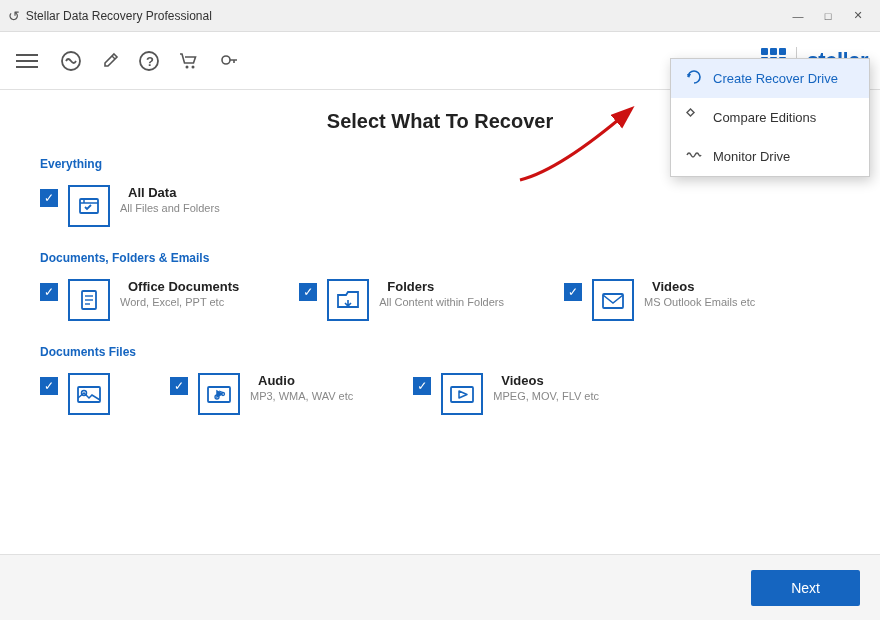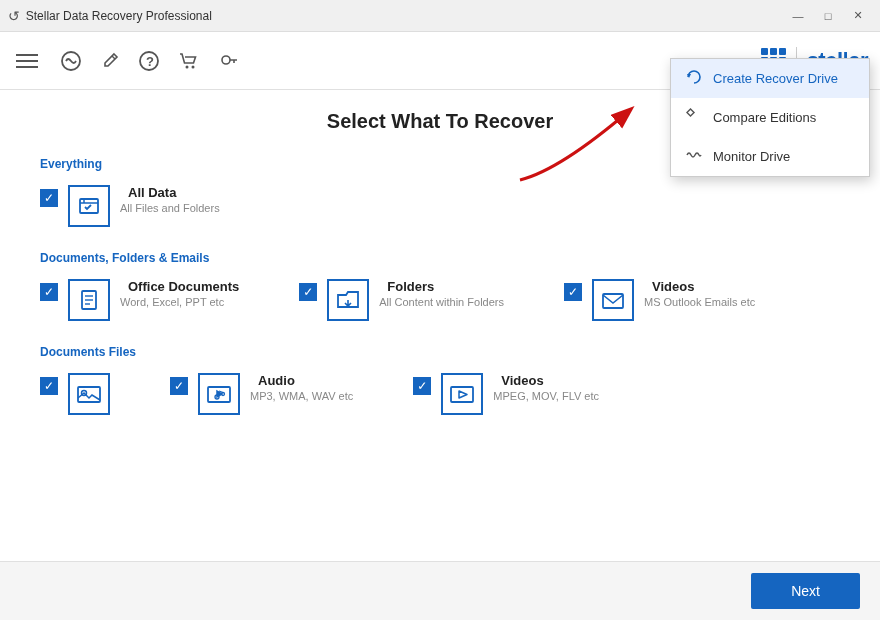--- a/index.html
+++ b/index.html
@@ -176,21 +176,21 @@
       font-size: 11px;
       color: #888;
     }
 
     
     .footer {
       position: absolute;
       bottom: 0;
       left: 0;
       right: 0;
-      height: 59px;
+      height: 66px;
       background: #f5f5f5;
       border-top: 1px solid #e0e0e0;
       display: flex;
       align-items: center;
       justify-content: flex-end;
       padding: 0 20px;
     }
     .btn-next {
       background: #1565c0;
       color: #fff;

